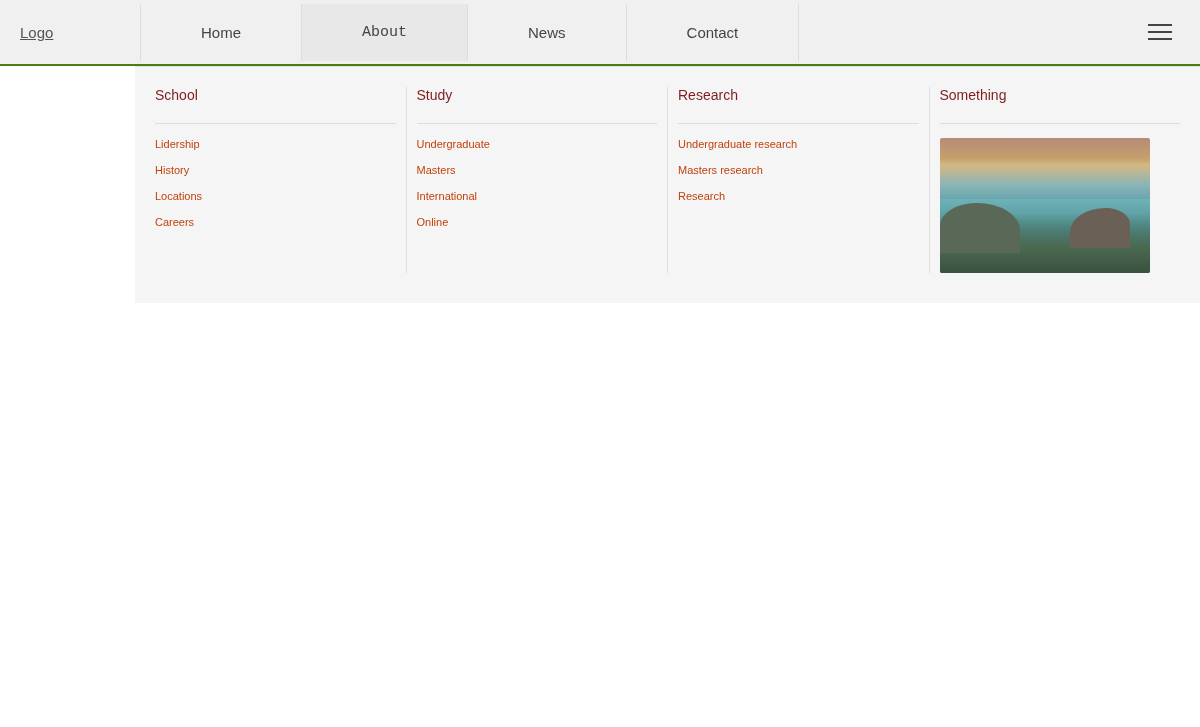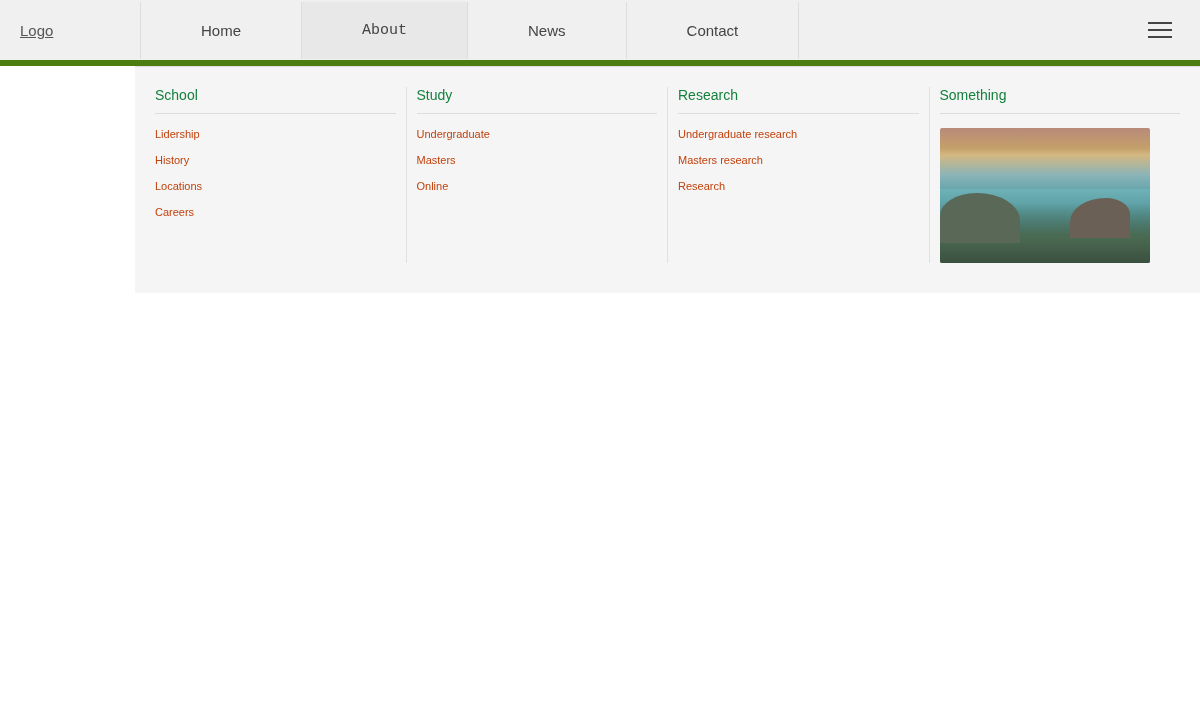--- a/index.html
+++ b/index.html
@@ -4,21 +4,21 @@
   <style>
     * { margin: 0; padding: 0; box-sizing: border-box; }
     body { font-family: Arial, sans-serif; background: #fff; width: 1200px; height: 727px; overflow: hidden; }
 
     
     .navbar {
       display: flex;
       align-items: center;
       background: #f0f0f0;
       height: 66px;
-      border-bottom: 6px solid #4d7c0f;
+      border-bottom: 2px solid #4d7c0f;
       position: relative;
       z-index: 100;
     }
     .nav-logo {
       width: 140px;
       display: flex;
       align-items: center;
       padding-left: 20px;
       font-size: 15px;
       color: #555;
@@ -81,23 +81,23 @@
     .mega-col {
       flex: 1;
       padding: 0 10px;
       border-right: 1px solid #e0e0e0;
     }
     .mega-col:last-child {
       border-right: none;
     }
     .mega-col-title {
       font-size: 14px;
-      color: #15803d;
+      color: #7f1d1d;
       margin-bottom: 14px;
-      padding-bottom: 10px;
+      padding-bottom: 20px;
       border-bottom: 1px solid #ddd;
     }
     .mega-col-item {
       font-size: 11px;
       color: #c2410c;
       margin-bottom: 14px;
       cursor: pointer;
     }
 
     
@@ -195,20 +195,21 @@
     <div class="mega-col-item">Lidership</div>
     <div class="mega-col-item">History</div>
     <div class="mega-col-item">Locations</div>
     <div class="mega-col-item">Careers</div>
   </div>
 
   <div class="mega-col">
     <div class="mega-col-title">Study</div>
     <div class="mega-col-item">Undergraduate</div>
     <div class="mega-col-item">Masters</div>
+    <div class="mega-col-item">International</div>
     <div class="mega-col-item">Online</div>
   </div>
 
   <div class="mega-col">
     <div class="mega-col-title">Research</div>
     <div class="mega-col-item">Undergraduate research</div>
     <div class="mega-col-item">Masters research</div>
     <div class="mega-col-item">Research</div>
   </div>
 

